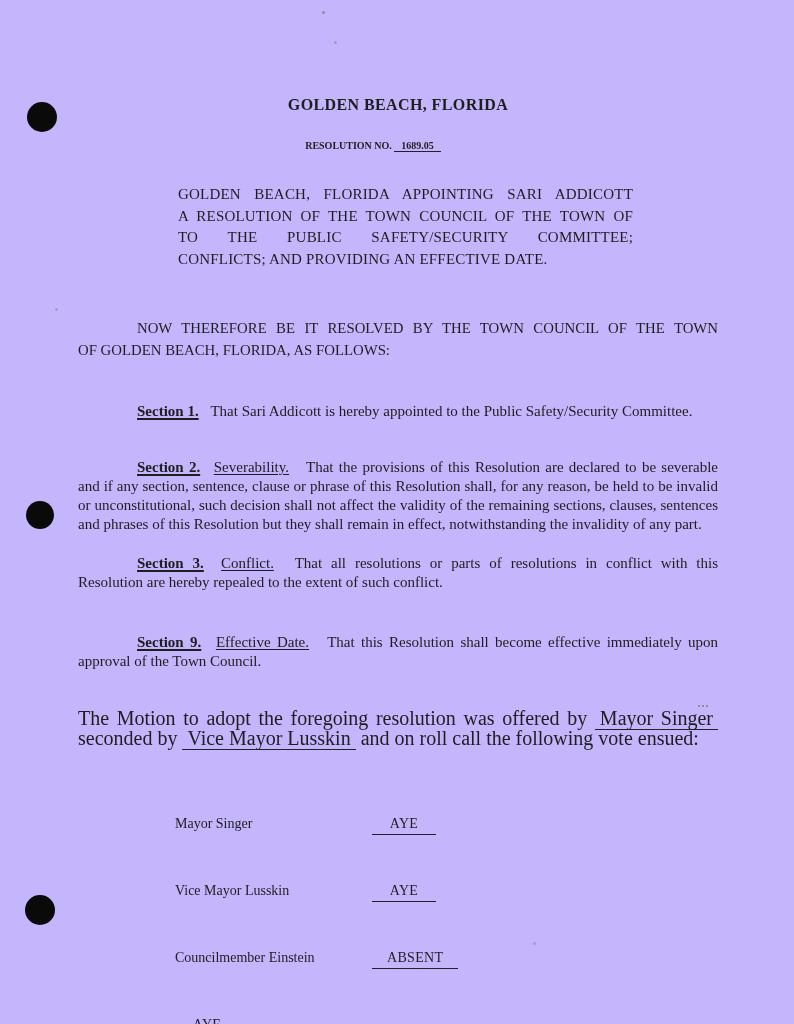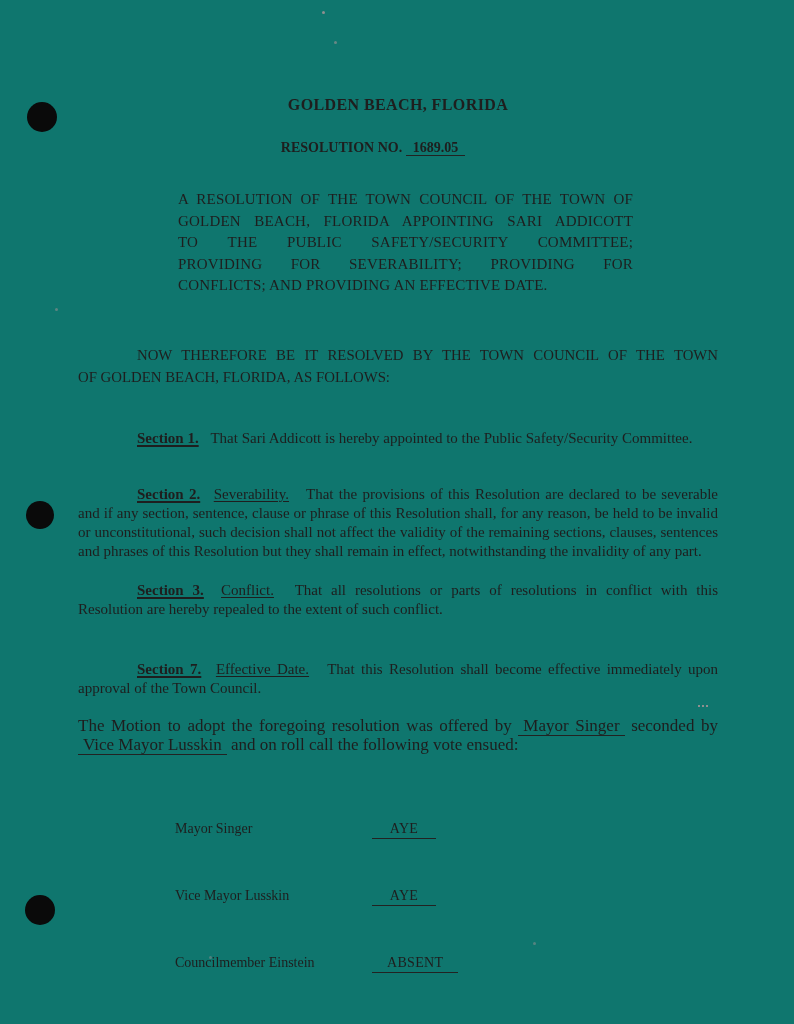--- a/index.html
+++ b/index.html
@@ -1,21 +1,21 @@
 <!DOCTYPE html>
 <html><head>
 <meta charset="utf-8">
 <style>
   html, body { margin: 0; padding: 0; background: #e8e8e8; }
   .page {
     position: relative;
     width: 794px;
     height: 1024px;
     margin: 0 auto;
-    background: #0f766e;
+    background: #c4b5fd;
     color: #1e1e1e;
     font-family: "Liberation Serif", "DejaVu Serif", serif;
     overflow: hidden;
     box-sizing: border-box;
   }
   .content {
     position: relative;
     box-sizing: border-box;
     padding: 96px 76px 0 78px;
     width: 100%;
@@ -51,21 +51,21 @@
     font-weight: bold;
     font-size: 16px;
     letter-spacing: .4px;
   }
   .res-line {
     position: relative;
     left: -25px;
     margin-top: 26px;
     text-align: center;
     font-weight: bold;
-    font-size: 14px;
+    font-size: 10px;
   }
   .u-fill {
     border-bottom: 1.5px solid #222;
     padding: 0 7px;
   }
 
   
   .caption {
     margin: 33px 0 0 100px;
     width: 455px;
@@ -106,22 +106,22 @@
   }
   .sec-sub {
     text-decoration: underline;
     text-decoration-thickness: 1.2px;
     text-underline-offset: 2px;
     margin-right: .8em;
   }
 
   
   .motion {
-    margin-top: 18px;
-    font-size: 17px;
+    margin-top: 38px;
+    font-size: 20px;
     line-height: 19.5px;
     text-align: justify;
   }
   .name-blank {
     border-bottom: 1.5px solid #222;
     padding: 0 5px;
   }
 
   
   .roll-call { margin: 18px 0 0 97px; font-size: 14px; line-height: 18.6px; }
@@ -167,24 +167,23 @@
   <div class="content">
 
     <div class="doc-title">GOLDEN BEACH, FLORIDA</div>
 
     <div class="res-line">
       <span>RESOLUTION NO.</span>
       <span class="u-fill">1689.05</span>
     </div>
 
     <div class="caption">
+      <div class="line">GOLDEN BEACH, FLORIDA APPOINTING SARI ADDICOTT</div>
       <div class="line">A RESOLUTION OF THE TOWN COUNCIL OF THE TOWN OF</div>
-      <div class="line">GOLDEN BEACH, FLORIDA APPOINTING SARI ADDICOTT</div>
       <div class="line">TO THE PUBLIC SAFETY/SECURITY COMMITTEE;</div>
-      <div class="line">PROVIDING FOR SEVERABILITY; PROVIDING FOR</div>
       <div class="line">CONFLICTS; AND PROVIDING AN EFFECTIVE DATE.</div>
     </div>
 
     <div class="resolved">
       <div class="line-1">NOW THEREFORE BE IT RESOLVED BY THE TOWN COUNCIL OF THE TOWN</div>
       <div class="line-2">OF GOLDEN BEACH, FLORIDA, AS FOLLOWS:</div>
     </div>
 
     <p class="sec sec-1">
       <span class="sec-head">Section 1.</span>
@@ -197,21 +196,21 @@
       <span>That the provisions of this Resolution are declared to be severable and if any section, sentence, clause or phrase of this Resolution shall, for any reason, be held to be invalid or unconstitutional, such decision shall not affect the validity of the remaining sections, clauses, sentences and phrases of this Resolution but they shall remain in effect, notwithstanding the invalidity of any part.</span>
     </p>
 
     <p class="sec sec-3">
       <span class="sec-head">Section 3.</span>
       <span class="sec-sub">Conflict.</span>
       <span>That all resolutions or parts of resolutions in conflict with this Resolution are hereby repealed to the extent of such conflict.</span>
     </p>
 
     <p class="sec sec-4">
-      <span class="sec-head">Section 7.</span>
+      <span class="sec-head">Section 9.</span>
       <span class="sec-sub">Effective Date.</span>
       <span>That this Resolution shall become effective immediately upon approval of the Town Council.</span>
     </p>
 
     <p class="motion">
       <span>The Motion to adopt the foregoing resolution was offered by</span>
       <span class="name-blank">Mayor Singer</span>
       <span>seconded by</span>
       <span class="name-blank">Vice Mayor Lusskin</span>
       <span>and on roll call the following vote ensued:</span>

